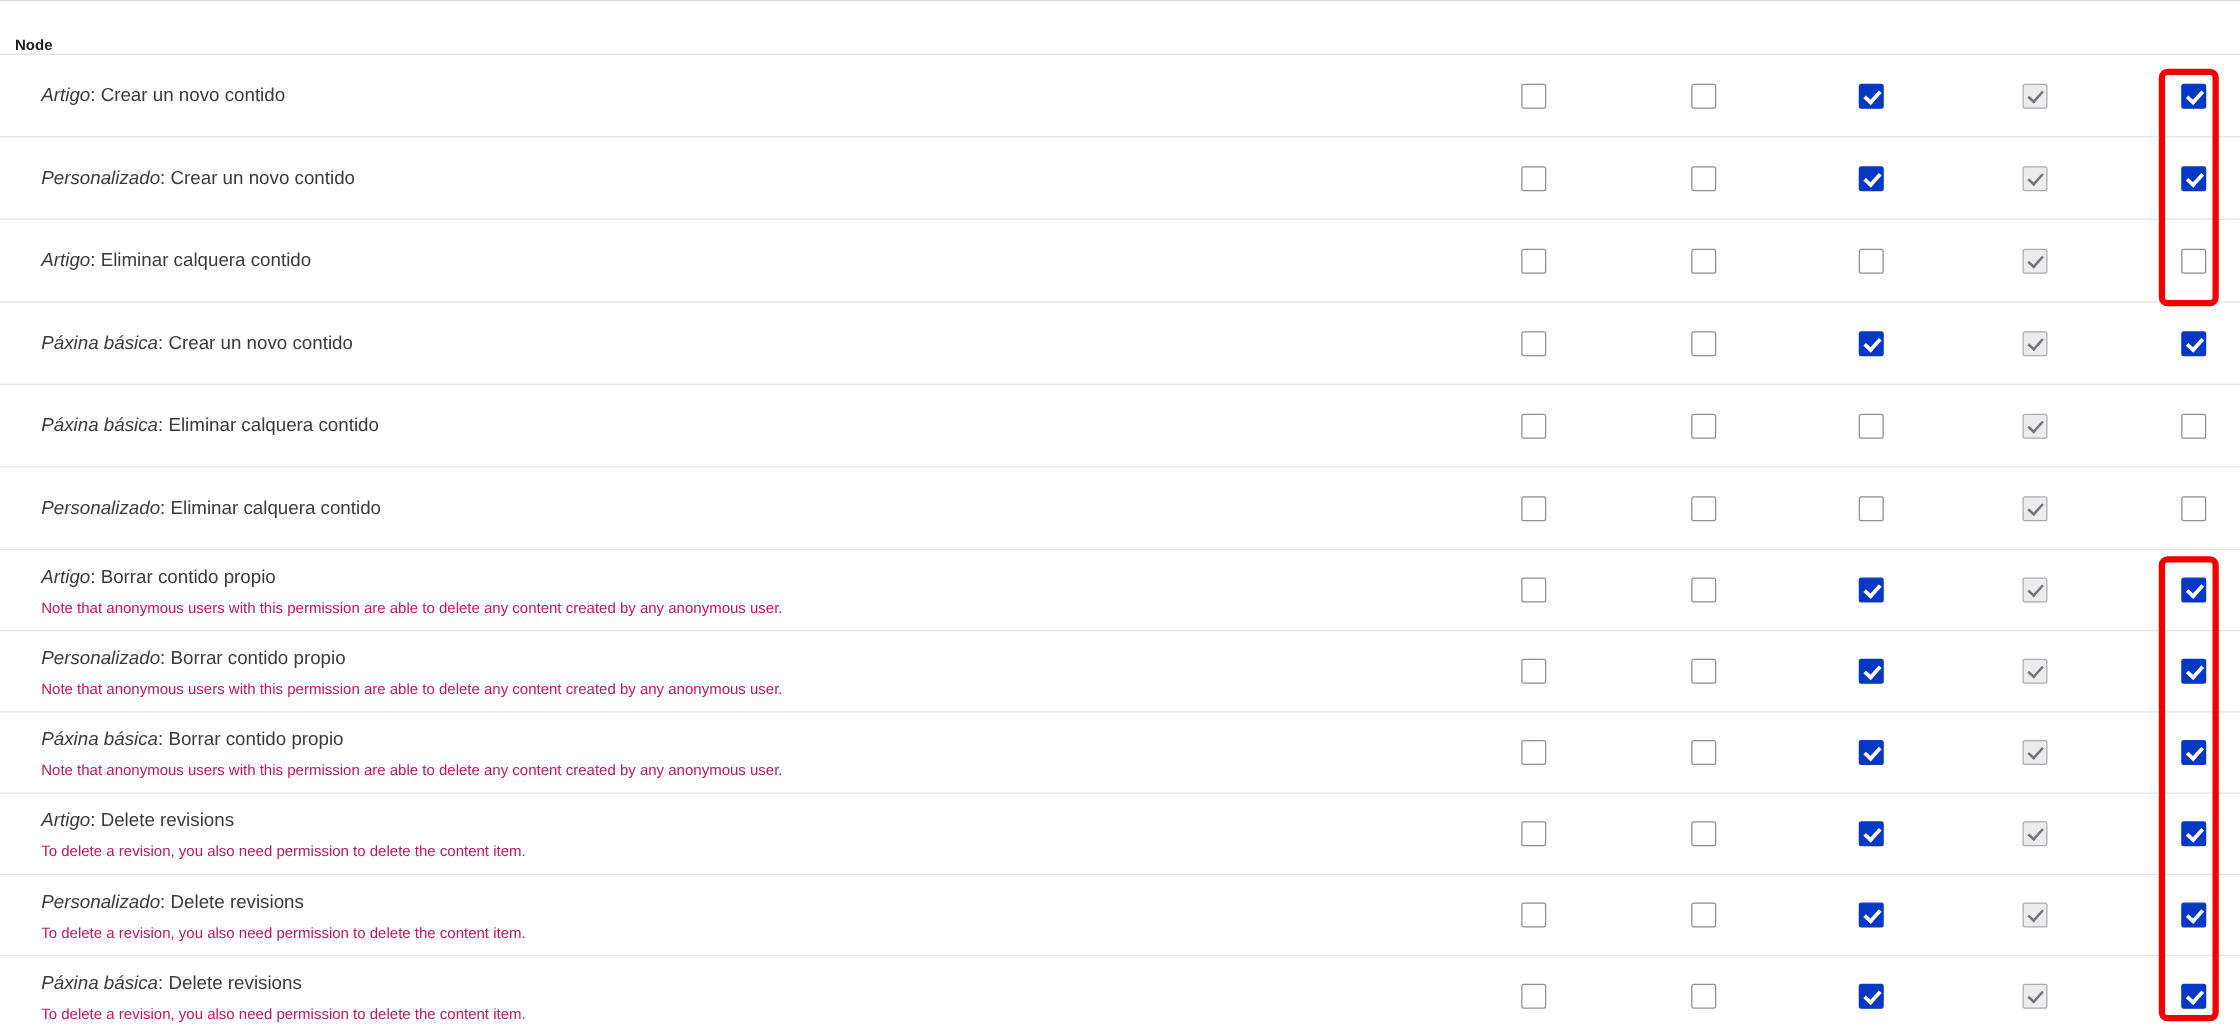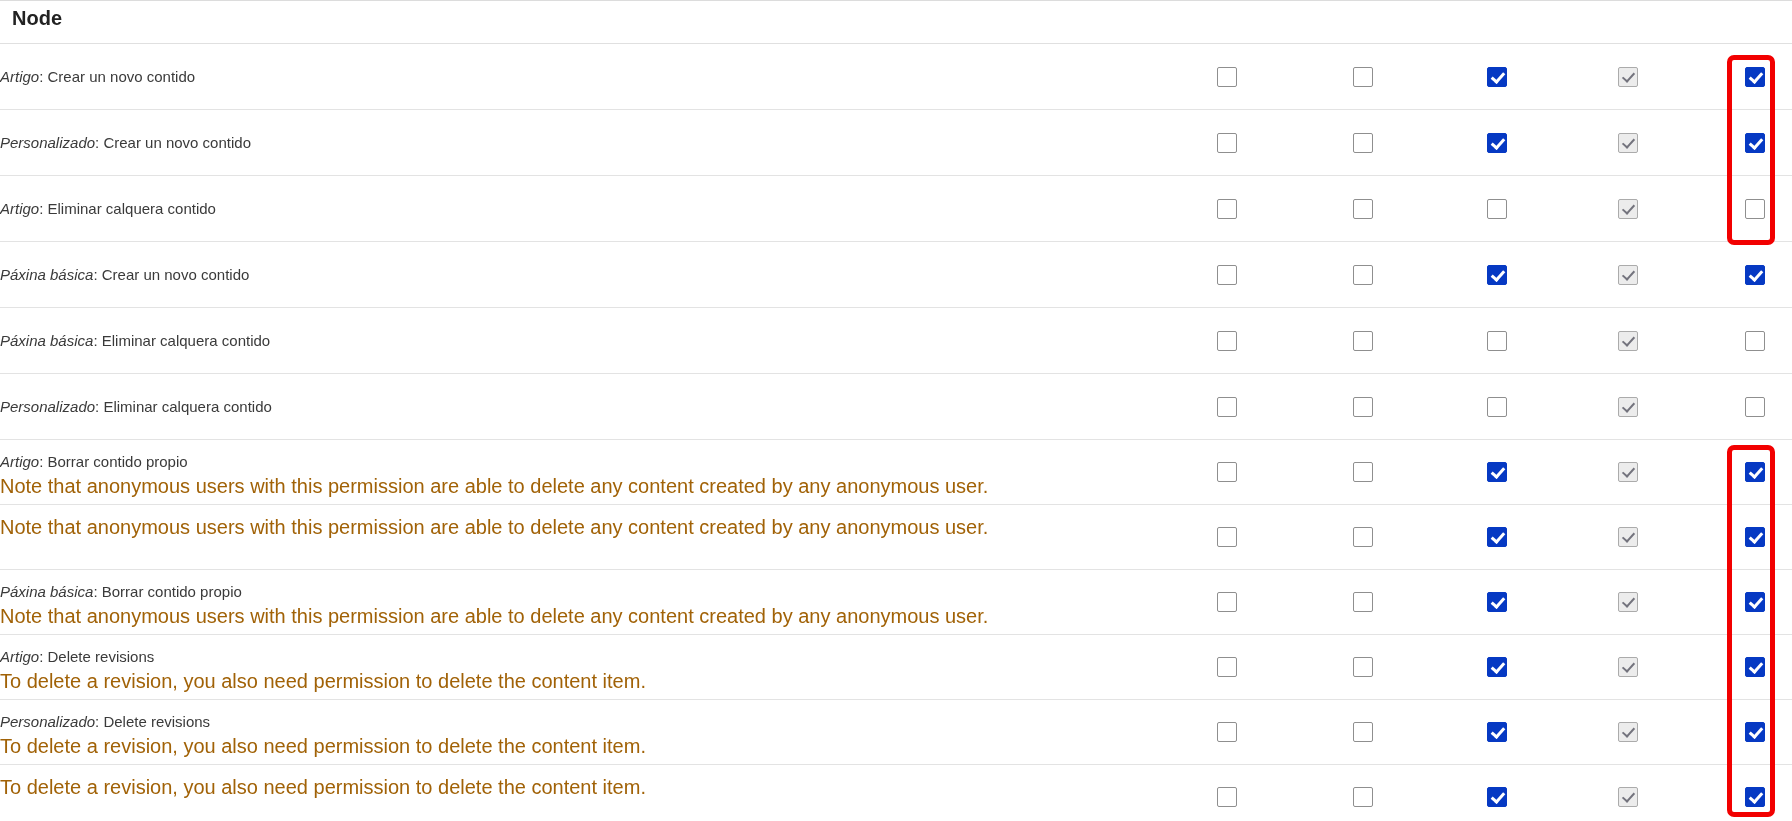--- a/index.html
+++ b/index.html
@@ -11,42 +11,43 @@
     overflow: hidden;
     position: relative;
   }
   .perm-table {
     position: absolute; left: 0; top: 0; width: 1792px;
     border-top: 1px solid #dcdcdc;
   }
   .group-header {
     height: 43px;
     border-bottom: 1px solid #e0e0e0;
-    display: flex; align-items: flex-start;
+    display: flex; align-items: flex-end;
     padding: 6px 0 0 12px;
     box-sizing: border-box;
-    font-size: 20px; font-weight: bold; color: #222222;
+    font-size: 12px; font-weight: bold; color: #222222;
   }
   .row {
     position: relative;
     border-bottom: 1px solid #e3e3e3;
     box-sizing: border-box;
   }
   .row.single { height: 66px; }
   .row.double { height: 65px; }
   .label {
+    padding-left: 33px;
     font-size: 15px;
     line-height: 24px;
     color: #3a3a3a;
     position: absolute; left: 0; right: 650px;
   }
   .row.single .label { top: 50%; transform: translateY(-50%); }
   .row.double .label { top: 10px; }
   .label .tname { font-style: italic; }
-  .desc { font-size: 20px; color: #a16207; }
+  .desc { font-size: 12px; color: #be185d; }
   
   .cb {
     position: absolute; top: 50%; margin-top: -10px;
     width: 20px; height: 20px;
     box-sizing: border-box;
     background: #ffffff;
     border: 1px solid #8f8f8f;
     border-radius: 2px;
   }
   .cb.c1 { left: 1217px; }
@@ -162,20 +163,21 @@
     </div>
     <span class="cb c1"></span>
     <span class="cb c2"></span>
     <span class="cb c3 checked"></span>
     <span class="cb c4 disabled"></span>
     <span class="cb c5 checked"></span>
   </div>
 
   <div class="row double">
     <div class="label">
+      <div><span class="tname">Personalizado</span><span>: Borrar contido propio</span></div>
       <div class="desc">Note that anonymous users with this permission are able to delete any content created by any anonymous user.</div>
     </div>
     <span class="cb c1"></span>
     <span class="cb c2"></span>
     <span class="cb c3 checked"></span>
     <span class="cb c4 disabled"></span>
     <span class="cb c5 checked"></span>
   </div>
 
   <div class="row double">
@@ -209,20 +211,21 @@
     </div>
     <span class="cb c1"></span>
     <span class="cb c2"></span>
     <span class="cb c3 checked"></span>
     <span class="cb c4 disabled"></span>
     <span class="cb c5 checked"></span>
   </div>
 
   <div class="row double">
     <div class="label">
+      <div><span class="tname">Páxina básica</span><span>: Delete revisions</span></div>
       <div class="desc">To delete a revision, you also need permission to delete the content item.</div>
     </div>
     <span class="cb c1"></span>
     <span class="cb c2"></span>
     <span class="cb c3 checked"></span>
     <span class="cb c4 disabled"></span>
     <span class="cb c5 checked"></span>
   </div>
 
 </div>

